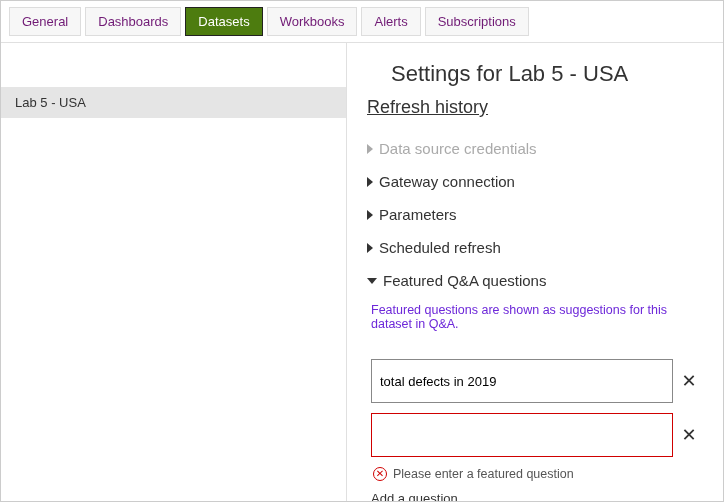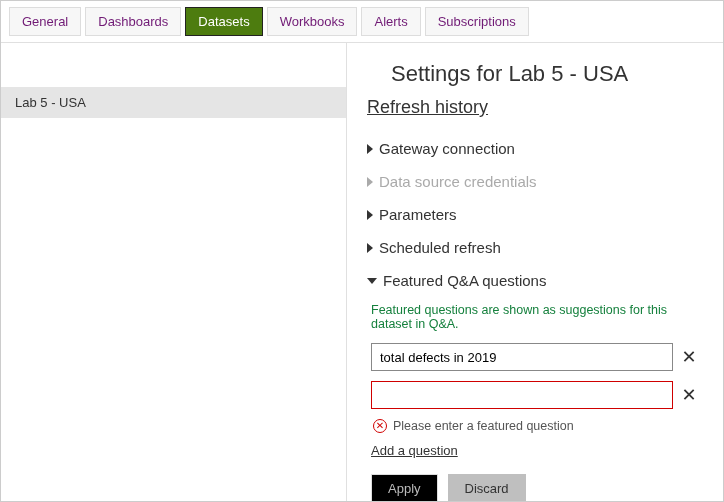--- a/index.html
+++ b/index.html
@@ -85,30 +85,30 @@
       margin-right: 6px;
     }
     .caret.down {
       border-left: 5px solid transparent;
       border-right: 5px solid transparent;
       border-top: 6px solid currentColor;
       border-bottom: none;
       width: 0; height: 0;
     }
     .section-body { padding: 6px 0 8px 4px; }
-    .hint { font-size: 12.5px; color: #15803d; margin-bottom: 12px; }
+    .hint { font-size: 12.5px; color: #6d28d9; margin-bottom: 28px; }
     .qrow {
       display: flex;
       align-items: center;
       margin-bottom: 10px;
       gap: 8px;
     }
     .qinput {
       flex: 1;
-      height: 28px;
+      height: 44px;
       padding: 4px 8px;
       font-size: 13px;
       border: 1px solid #888;
       font-family: inherit;
     }
     .qinput.error { border: 1.5px solid #d00000; }
     .qdelete {
       width: 16px; height: 16px;
       cursor: pointer;
       display: flex;
@@ -170,28 +170,28 @@
 
 <div class="layout">
   <div class="sidebar">
     <div class="sidebar-item">Lab 5 - USA</div>
   </div>
 
   <div class="content">
     <div class="page-title">Settings for Lab 5 - USA</div>
     <a class="refresh-link">Refresh history</a>
 
+    <div class="section disabled">
+      <span class="caret"></span>
+      <span>Data source credentials</span>
+    </div>
+
     <div class="section">
       <span class="caret"></span>
       <span>Gateway connection</span>
-    </div>
-
-    <div class="section disabled">
-      <span class="caret"></span>
-      <span>Data source credentials</span>
     </div>
 
     <div class="section">
       <span class="caret"></span>
       <span>Parameters</span>
     </div>
 
     <div class="section">
       <span class="caret"></span>
       <span>Scheduled refresh</span>

